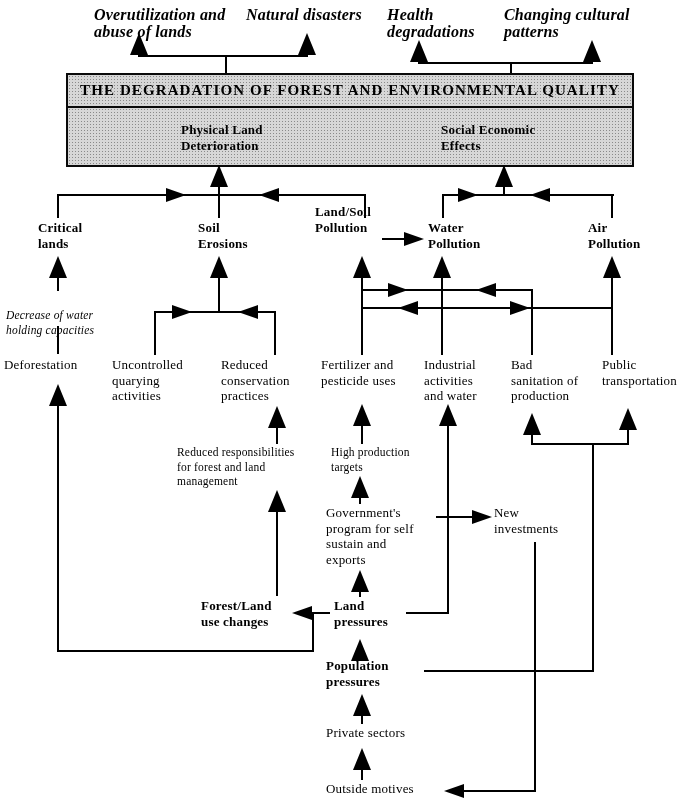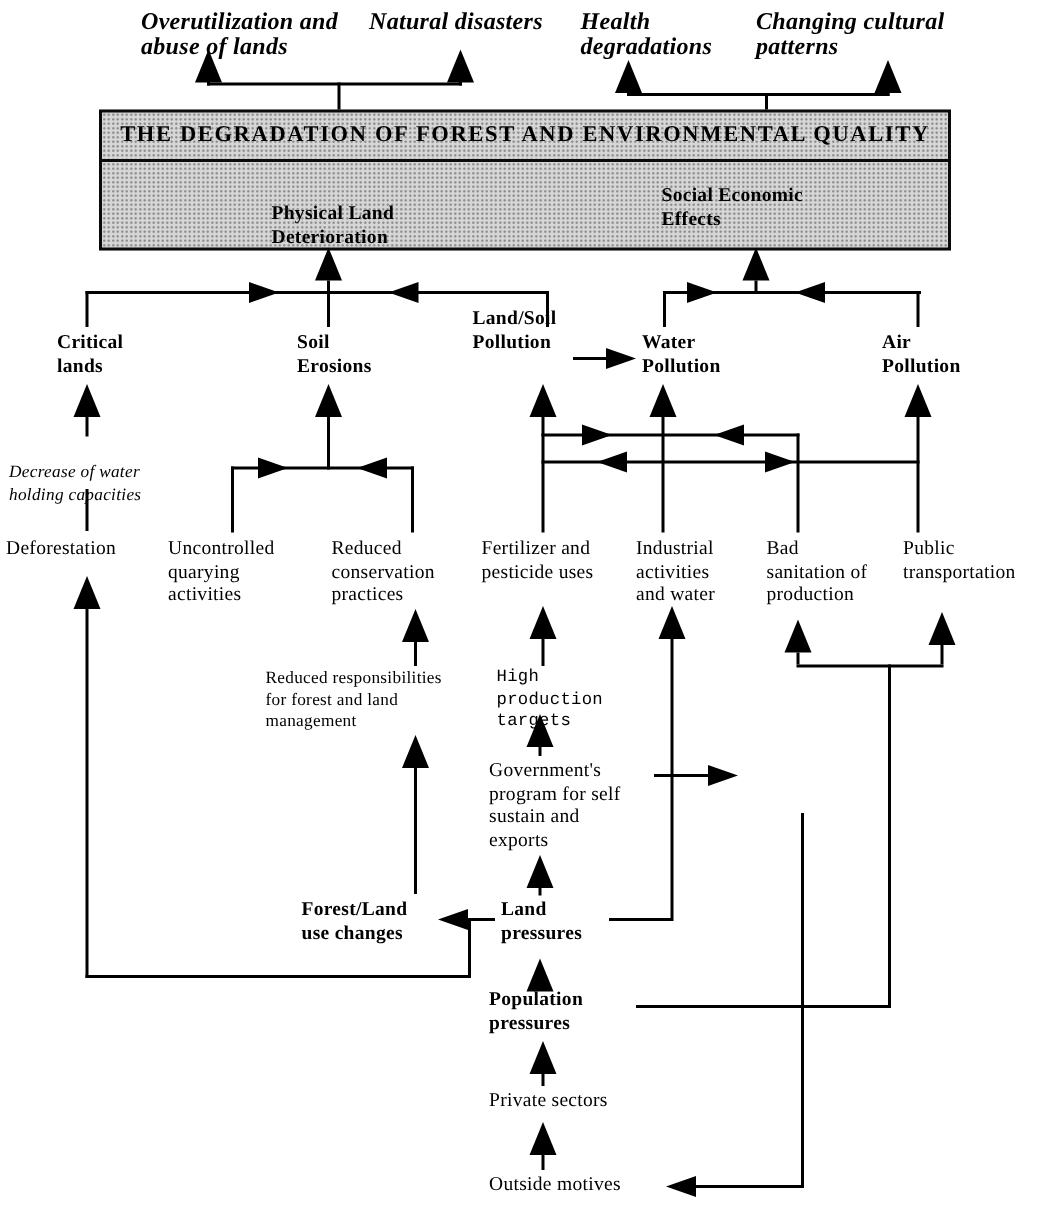--- a/index.html
+++ b/index.html
@@ -55,21 +55,21 @@
   <div class="tu" style="left:410px;top:40px;"></div>
   <div class="tu" style="left:583px;top:40px;"></div>
   <div class="ln v" style="left:418px;top:59px;height:5px;"></div>
   <div class="ln v" style="left:591px;top:59px;height:5px;"></div>
   <div class="ln h" style="left:418px;top:62px;width:175px;"></div>
   <div class="ln v" style="left:510px;top:62px;height:62px;"></div>
 
   <div id="graybox">
     <div id="boxtitle">THE DEGRADATION OF FOREST AND ENVIRONMENTAL QUALITY</div>
   </div>
-  <div class="nd b" style="left:181px;top:122px;width:120px;margin-top:12px;">Physical Land
+  <div class="nd b" style="left:181px;top:122px;width:120px;">Physical Land
 Deterioration</div>
   <div class="nd b" style="left:441px;top:122px;width:130px;">Social Economic
 Effects</div>
 
   <div class="tu" style="left:210px;top:165px;"></div>
   <div class="ln v" style="left:218px;top:187px;height:31px;"></div>
   <div class="ln h" style="left:57px;top:194px;width:309px;"></div>
   <div class="tr" style="left:166px;top:188px;"></div>
   <div class="tl" style="left:259px;top:188px;"></div>
   <div class="ln v" style="left:57px;top:194px;height:24px;"></div>
@@ -155,33 +155,35 @@
   <div class="tu" style="left:523px;top:413px;"></div>
   <div class="ln v" style="left:531px;top:435px;height:8px;"></div>
   <div class="tu" style="left:619px;top:408px;"></div>
   <div class="ln v" style="left:627px;top:430px;height:13px;"></div>
   <div class="ln h" style="left:531px;top:443px;width:98px;"></div>
   <div class="ln v" style="left:592px;top:443px;height:229px;"></div>
 
   <div class="nd sm" style="left:177px;top:445px;width:150px;">Reduced responsibilities
 for forest and land
 management</div>
-  <div class="nd sm" style="left:331px;top:445px;width:100px;font-family:Liberation Mono, monospace;">High production
+  <div class="nd sm" style="left:331px;top:445px;width:100px;">High production
 targets</div>
   <div class="tu" style="left:268px;top:490px;"></div>
   <div class="ln v" style="left:276px;top:512px;height:84px;"></div>
   <div class="tu" style="left:351px;top:476px;"></div>
   <div class="ln v" style="left:359px;top:498px;height:6px;"></div>
 
   <div class="nd" style="left:326px;top:505px;width:120px;">Government's
 program for self
 sustain and
 exports</div>
   <div class="ln h" style="left:436px;top:516px;width:38px;"></div>
   <div class="tr" style="left:472px;top:510px;"></div>
+  <div class="nd" style="left:494px;top:505px;width:95px;">New
+investments</div>
   <div class="ln v" style="left:534px;top:542px;height:249px;"></div>
 
   <div class="tu" style="left:351px;top:570px;"></div>
   <div class="ln v" style="left:359px;top:592px;height:5px;"></div>
 
   <div class="nd b" style="left:201px;top:598px;width:100px;">Forest/Land
 use changes</div>
   <div class="tl" style="left:292px;top:606px;"></div>
   <div class="ln h" style="left:312px;top:612px;width:18px;"></div>
   <div class="nd b" style="left:334px;top:598px;width:75px;">Land

